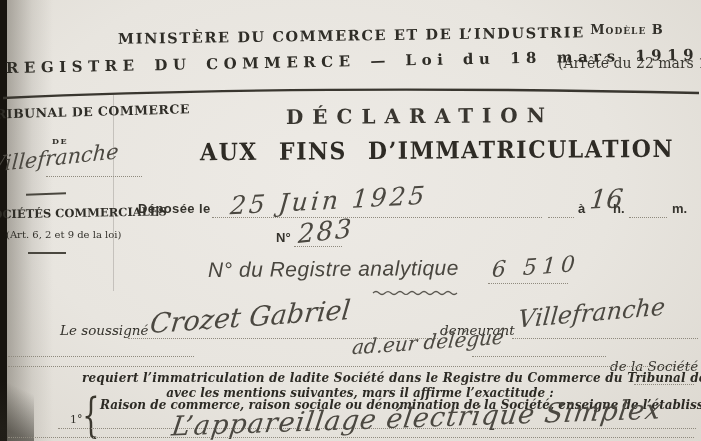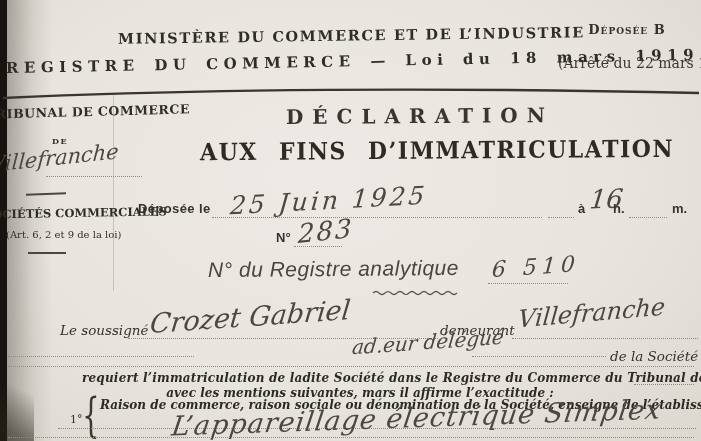--- a/index.html
+++ b/index.html
@@ -70,21 +70,21 @@
   #squiggle{left:372px;top:289px;width:86px;height:8px;}
   
   #soussigne-label{left:60px;top:322px;font-size:13.5px;text-align:right;}
   #sous-dotted1{left:128px;top:338px;width:310px;}
   #name-hw{left:150px;top:301px;font-size:27px;transform:rotate(-4deg) skewX(-10deg);}
   #demeurant-label{left:440px;top:322px;font-size:13.5px;font-style:italic;}
   #sous-dotted1b{left:512px;top:338px;width:186px;}
   #residence-hw{left:518px;top:299px;font-size:24px;transform:rotate(-5deg) skewX(-10deg);}
   #qualite-label{left:196px;top:342px;font-size:13.5px;}
   #qualite-hw{left:352px;top:330px;font-size:20px;transform:rotate(-4deg) skewX(-10deg);}
-  #societe-label{left:610px;top:348px;font-size:13.5px;}
+  #societe-label{left:610px;top:358px;font-size:13.5px;}
   #sous-dotted2{left:8px;top:356px;width:186px;}
   #sous-dotted2b{left:472px;top:356px;width:134px;}
   #sous-dotted3{left:8px;top:366px;width:686px;}
   
   #requiert{left:82px;top:371px;font-size:12px;letter-spacing:.2px;}
   #req-dotted{left:634px;top:384px;width:60px;}
   #mentions{left:150px;top:386px;width:420px;text-align:center;font-size:12px;}
   #item1{left:70px;top:413px;font-size:11px;color:#33312b;}
   #brace{left:80px;top:395px;font-size:34px;color:#3b382f;transform:scale(.8,1.35);transform-origin:center;}
   #raison-label{left:100px;top:398px;font-size:12px;}
@@ -97,21 +97,21 @@
 
 <div id="paper">
 
   <div class="abs" id="fold-shadow"></div>
   <div class="abs" id="edge-left"></div>
   <div class="abs" id="corner-shadow"></div>
   <div class="abs" id="fold-line"></div>
 
   <div class="abs serifb" id="ministry">MINISTÈRE DU COMMERCE ET DE L’INDUSTRIE</div>
   <div class="abs" id="modele-box">
-    <div id="modele">Déposée B</div>
+    <div id="modele">Modèle B</div>
     <div id="arrete">(Arrêté du 22 mars 1920)</div>
   </div>
   <div class="abs serifb" id="registre">REGISTRE DU COMMERCE — Loi du 18 mars 1919</div>
   <svg class="abs" id="head-rule" viewBox="0 0 701 18" preserveAspectRatio="none">
     <path d="M3,14 C 200,5 430,3 699,9" fill="none" stroke="#39362f" stroke-width="2.4"></path>
   </svg>
 
   <div class="abs serifb" id="tribunal">TRIBUNAL DE COMMERCE</div>
   <div class="abs serifb" id="sidebar-de">DE</div>
   <div class="abs dotted" id="sb-dotted1"></div>

